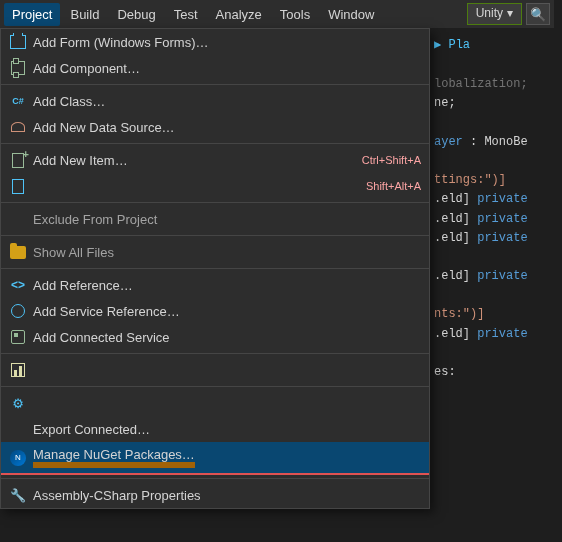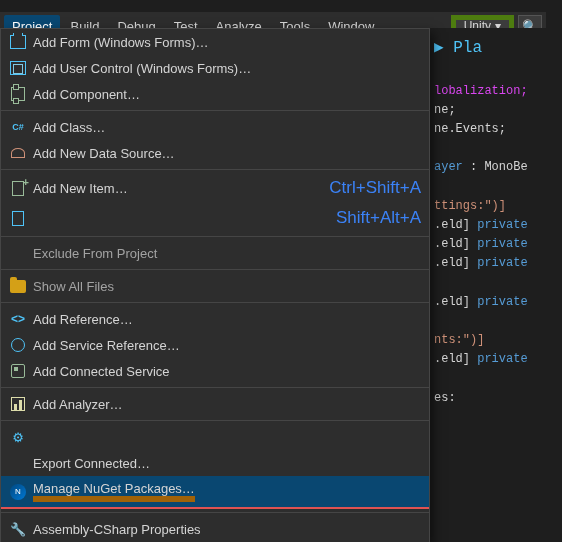--- a/index.html
+++ b/index.html
@@ -17,51 +17,49 @@
       color: #d4d4d4;
       overflow: hidden;
       position: relative;
     }
 
     
     .menubar {
       position: absolute;
       top: 0;
       left: 0;
-      right: 16px;
+      right: 8px;
       height: 28px;
       background-color: #2d2d2d;
       display: flex;
       align-items: center;
       padding: 0 4px;
       gap: 2px;
-      margin-top: 12px;
     }
 
     .menubar-item {
       padding: 4px 8px;
       color: #d4d4d4;
       cursor: pointer;
       border-radius: 2px;
     }
 
     .menubar-item.active {
       background-color: #094771;
       color: #ffffff;
     }
 
     .unity-btn {
       background-color: #3c3c3c;
       color: #d4d4d4;
-      border: 5px solid #4d7c0f;
+      border: 1px solid #4d7c0f;
       padding: 2px 8px;
       font-size: 12px;
       cursor: pointer;
       display: flex;
-      align-items: center;
       gap: 4px;
       height: 22px;
     }
 
     .search-icon-btn {
       width: 24px;
       height: 22px;
       background-color: #3c3c3c;
       border: 1px solid #555;
       display: flex;
@@ -127,22 +125,22 @@
       transform: translateY(-50%);
       width: 22px;
       height: 22px;
       display: flex;
       align-items: center;
       justify-content: center;
     }
 
     .menu-item .shortcut {
       margin-left: auto;
-      color: #3b82f6;
-      font-size: 17px;
+      color: #fca5a5;
+      font-size: 11px;
     }
 
     .menu-separator {
       height: 1px;
       background-color: #454545;
       margin: 3px 0;
     }
 
     .menu-item.yellow-text {
       color: #a3a3a3;
@@ -294,24 +292,23 @@
       <span>Unity</span>
       <span>▾</span>
     </button>
     <div class="search-icon-btn">
       <span>🔍</span>
     </div>
   </div>
 </div>
 
 <div class="code-area">
-  <div class="code-line" style="color:#4fc3f7; font-size:16px; margin-bottom:10px;">▶ Pla</div>
-  <div class="code-line" style="color:#d946ef;margin-top:20px;">lobalization;</div>
+  <div class="code-line" style="color:#4fc3f7; font-size:12px; margin-bottom:10px;">▶ Pla</div>
+  <div class="code-line" style="color:#737373;margin-top:20px;">lobalization;</div>
   <div class="code-line">ne;</div>
-  <div class="code-line">ne.Events;</div>
   <div class="code-line">&nbsp;</div>
   <div class="code-line"><span class="kw">ayer</span> : MonoBe</div>
   <div class="code-line">&nbsp;</div>
   <div class="code-line" style="color:#ce9178;">ttings:")]</div>
   <div class="code-line">.eld] <span class="kw">private</span></div>
   <div class="code-line">.eld] <span class="kw">private</span></div>
   <div class="code-line">.eld] <span class="kw">private</span></div>
   <div class="code-line">&nbsp;</div>
   <div class="code-line">.eld] <span class="kw">private</span></div>
   <div class="code-line">&nbsp;</div>
@@ -323,26 +320,20 @@
 
 <div class="dropdown-menu">
 
   <div class="menu-item">
     <div class="icon-area">
       <div class="icon-form"></div>
     </div>
     <span>Add Form (Windows Forms)…</span>
   </div>
 
-  <div class="menu-item">
-    <div class="icon-area">
-      <div class="icon-user-control"></div>
-    </div>
-    <span>Add User Control (Windows Forms)…</span>
-  </div>
 
   <div class="menu-item">
     <div class="icon-area">
       <div class="icon-component"></div>
     </div>
     <span>Add Component…</span>
   </div>
 
   <div class="menu-separator"></div>
 
@@ -421,21 +412,20 @@
 
   <div class="menu-separator"></div>
 
   <div class="menu-item">
     <div class="icon-area">
       <div style="width:14px;height:14px;border:1.5px solid #dcdcaa;position:relative;">
         <div style="position:absolute;bottom:0;left:2px;width:3px;height:6px;background:#dcdcaa;"></div>
         <div style="position:absolute;bottom:0;left:7px;width:3px;height:10px;background:#dcdcaa;"></div>
       </div>
     </div>
-    <span>Add Analyzer…</span>
   </div>
 
   <div class="menu-separator"></div>
 
   <div class="menu-item">
     <div class="icon-area">
       <span style="color:#4fc3f7;font-size:13px;">⚙</span>
     </div>
   </div>
 

